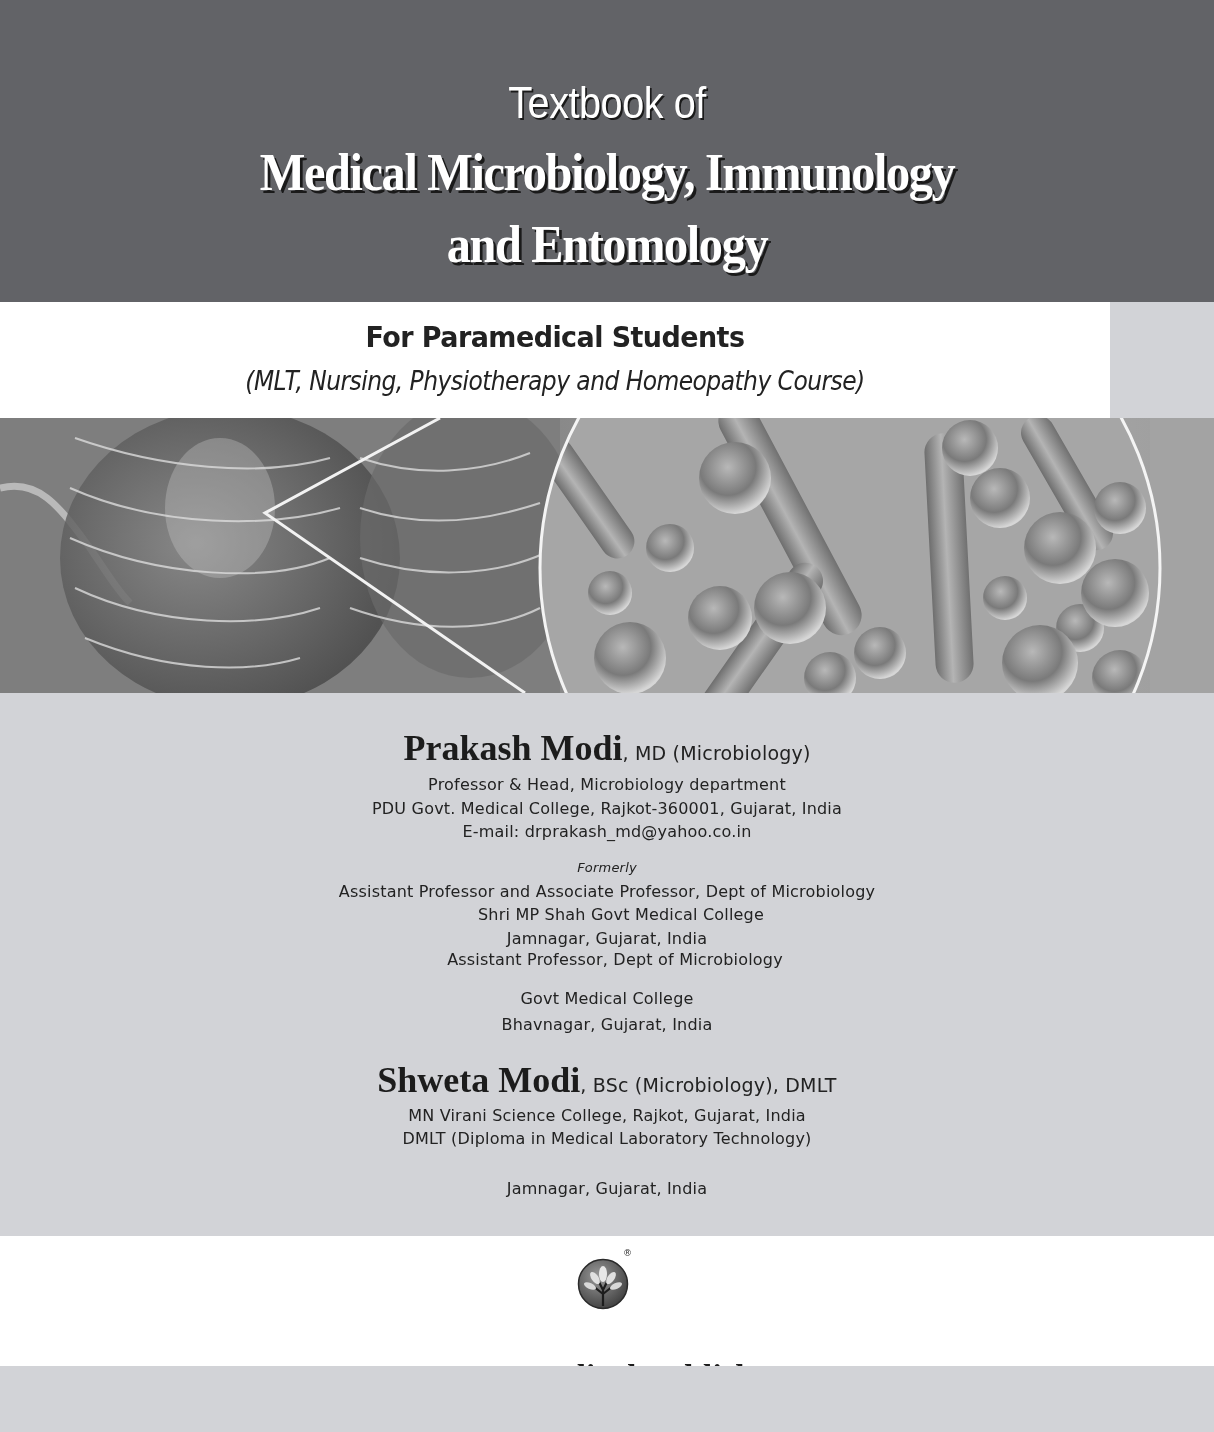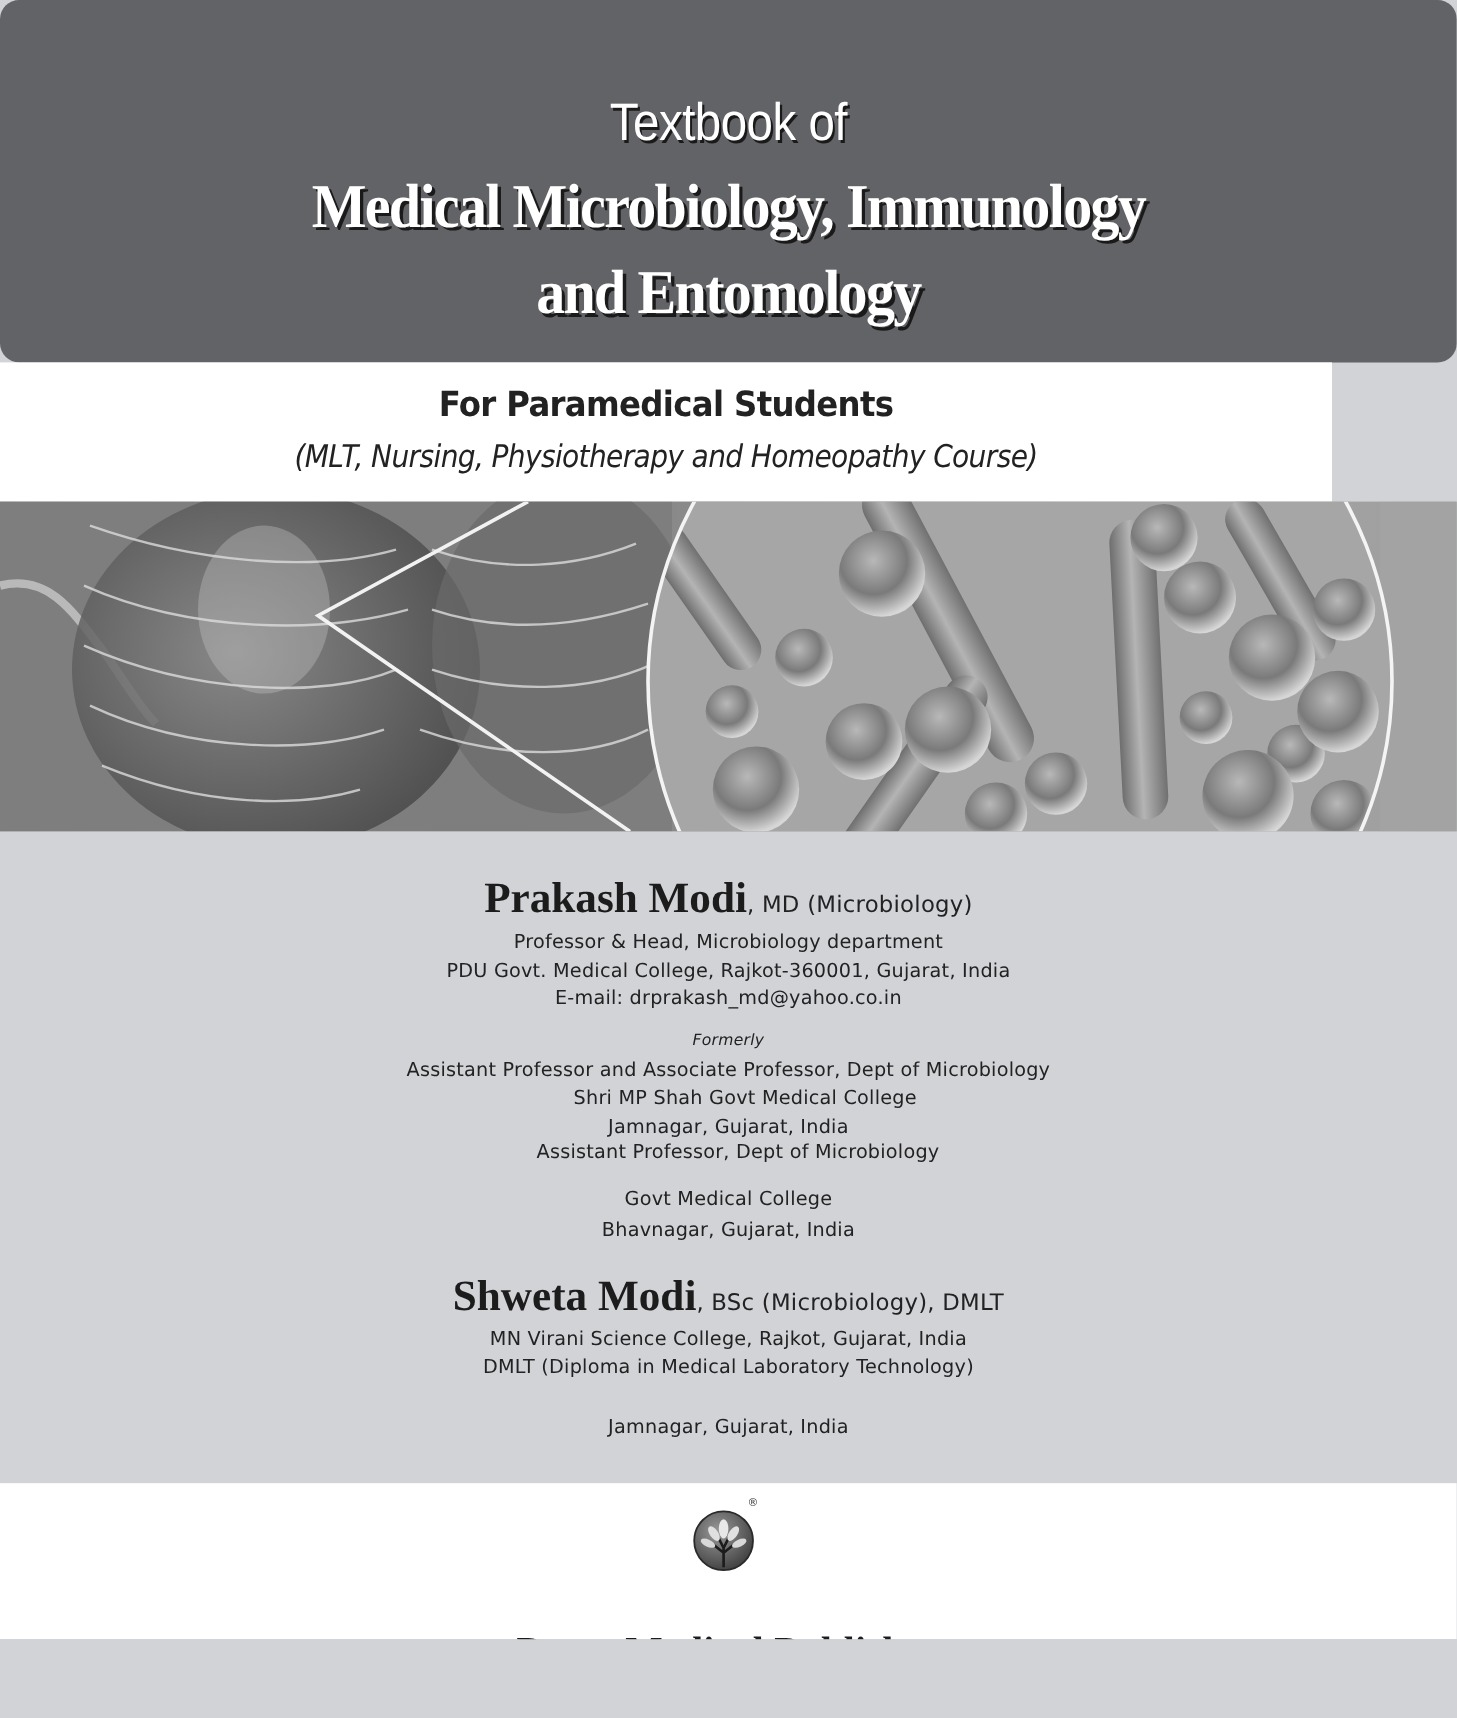--- a/index.html
+++ b/index.html
@@ -1,19 +1,19 @@
 <!DOCTYPE html>
 <html><head>
 <meta charset="utf-8">
 <style>
   * { box-sizing: border-box; margin: 0; padding: 0; }
   html, body { width: 1214px; height: 1432px; background: #d2d3d7; overflow: hidden; }
   body { position: relative; font-family: "DejaVu Sans", sans-serif; color: #1e1e1e; }
 
-  .title-band { position: absolute; left: 0; top: 0; width: 1214px; height: 302px; background: #626367; text-align: center; border-radius: 16px; }
+  .title-band { position: absolute; left: 0; top: 0; width: 1214px; height: 302px; background: #626367; text-align: center; }
   .title-pre { position: absolute; left: 0; right: 0; top: 78px; font-family: "Liberation Sans", sans-serif; font-size: 44px; color: #fff; letter-spacing: -0.5px; transform: scaleX(0.9); text-shadow: 2px 2px 0 #1a1a1a; }
   .title-main { position: absolute; left: 0; right: 0; font-family: "Liberation Serif", serif; font-weight: bold; font-size: 52px; color: #fff; letter-spacing: -1.5px; text-shadow: 3px 3px 0 #1a1a1a; transform: scaleX(0.93); }
   .title-l1 { top: 143px; }
   .title-l2 { top: 215px; }
 
   .sub-band { position: absolute; left: 0; top: 302px; width: 1110px; height: 116px; background: #ffffff; text-align: center; }
   .sub-1 { position: absolute; left: 0; right: 0; top: 18px; font-family: "DejaVu Sans", sans-serif; font-weight: bold; font-size: 29px; color: #222; letter-spacing: -0.6px; transform: scaleX(0.93); }
   .sub-2 { position: absolute; left: 0; right: 0; top: 64px; font-family: "DejaVu Sans", sans-serif; font-style: italic; font-size: 26px; color: #222; letter-spacing: -0.6px; transform: scaleX(0.9); }
 
   .image-band { position: absolute; left: 0; top: 418px; width: 1214px; height: 275px; overflow: hidden; background: linear-gradient(90deg, #7b7b7b 0%, #9a9a9a 20%, #888 45%, #a9a9a9 80%, #9d9d9d 100%); }

